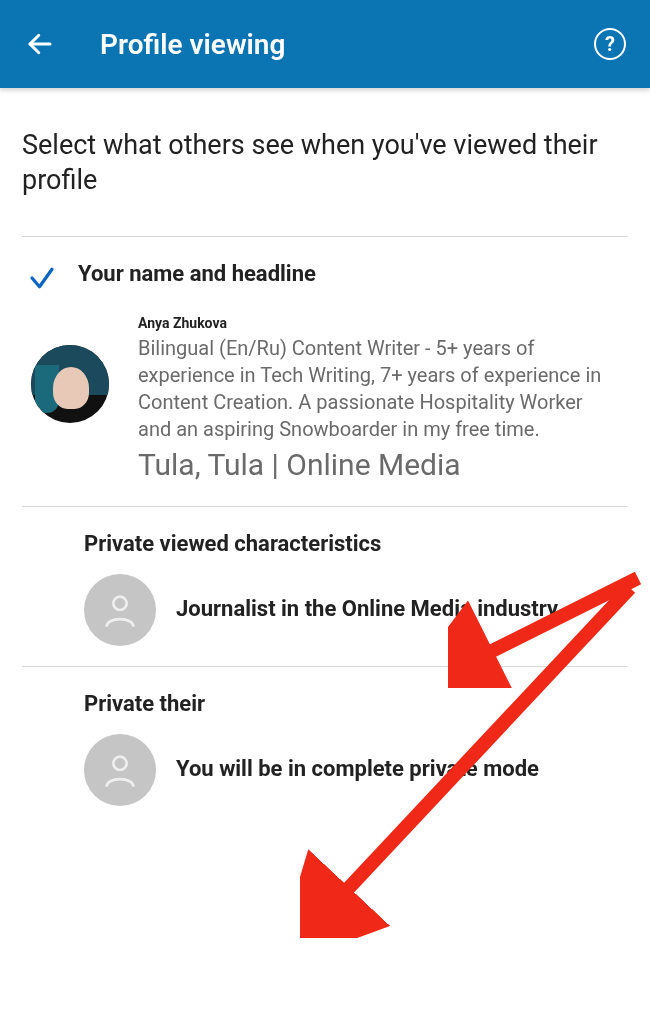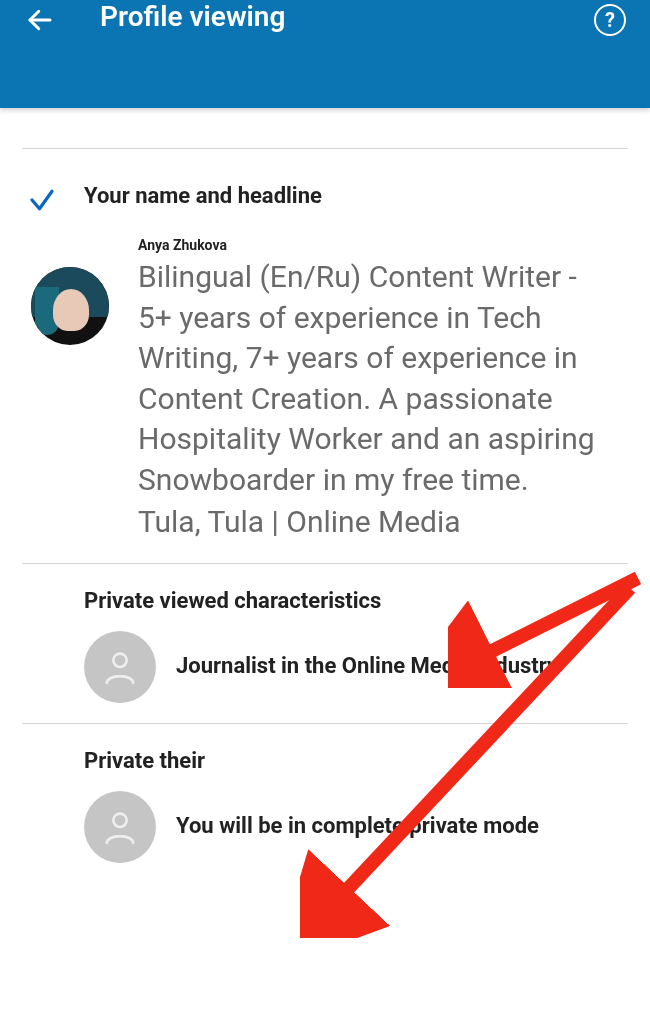--- a/index.html
+++ b/index.html
@@ -6,23 +6,23 @@
     body {
       font-family: -apple-system, BlinkMacSystemFont, "Segoe UI", Roboto, Helvetica, Arial, sans-serif;
       width: 650px;
       height: 1024px;
       background: #fff;
       position: relative;
       overflow: hidden;
     }
     .header {
       background: #0b74b3;
-      height: 108px;
-      display: flex;
-      align-items: flex-start;
+      height: 88px;
+      display: flex;
+      align-items: center;
       padding: 0 20px;
       color: #fff;
       position: relative;
       box-shadow: 0 3px 4px rgba(0,0,0,0.15);
     }
     .header .back {
       width: 40px;
       height: 40px;
       display: flex;
       align-items: center;
@@ -69,22 +69,21 @@
       border: none;
       border-top: 1px solid #d8d8d8;
       margin: 0;
     }
     .option {
       padding: 24px 0 20px 0;
     }
     .option-header {
       display: flex;
       align-items: flex-start;
-      gap: 22px;
-      margin-top: 10px;
+      gap: 16px;
     }
     .check-slot {
       width: 40px;
       flex-shrink: 0;
       display: flex;
       justify-content: center;
       padding-top: 2px;
     }
     .option-title {
       font-size: 22px;
@@ -153,21 +152,21 @@
       flex: 1;
       padding-right: 10px;
     }
     .option-name {
       font-size: 14px;
       font-weight: 700;
       color: #222;
       margin-bottom: 4px;
     }
     .option-desc {
-      font-size: 30px;
+      font-size: 20px;
       color: #6a6a6a;
       line-height: 1.35;
     }
     .option-loc {
       font-size: 30px;
       color: #6a6a6a;
       line-height: 1.35;
       margin-top: 2px;
     }
     .option-body-simple {
@@ -210,20 +209,21 @@
       <polyline points="11 5 4 12 11 19"></polyline>
     </svg>
   </div>
   <div class="title">Profile viewing</div>
   <div class="help">
     <div class="help-circle">?</div>
   </div>
 </div>
 
 <div class="content">
+  <p class="intro">Select what others see when you've viewed their profile</p>
   <hr class="divider">
 
   <div class="option">
     <div class="option-header">
       <div class="check-slot">
         <svg width="30" height="30" viewBox="0 0 24 24" fill="none" stroke="#0a66c2" stroke-width="2.6" stroke-linecap="round" stroke-linejoin="round">
           <polyline points="4 12 10 19 20 5"></polyline>
         </svg>
       </div>
       <div class="option-title">Your name and headline</div>

